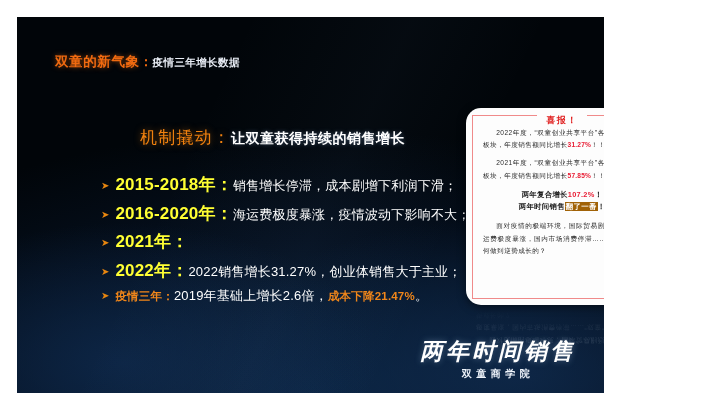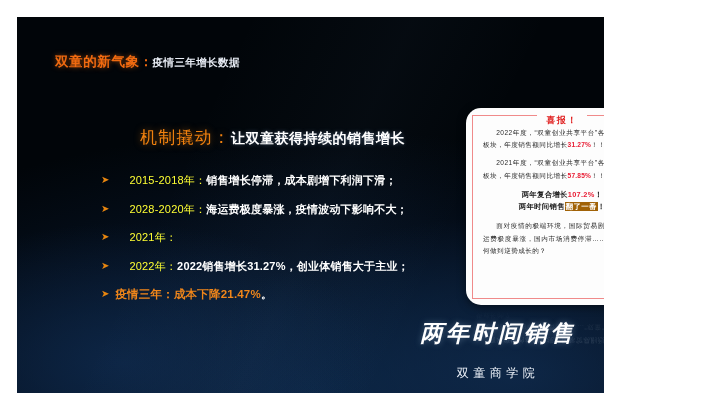--- a/index.html
+++ b/index.html
@@ -103,29 +103,28 @@
     white-space: nowrap;
   }
   .bullet-arrow {
     color: #e8860f;
     font-size: 10px;
     margin-right: 6px;
     line-height: 1;
     transform: translateY(-1px);
   }
   .b-yellow {
-    font-size: 11px;
-    font-weight: normal;
+    font-size: 17px;
+    font-weight: bold;
     color: #ffff33;
     letter-spacing: 0.2px;
-    margin-left: 14px;
   }
   .b-white {
-    font-size: 11px;
-    font-weight: bold;
+    font-size: 13px;
+    font-weight: normal;
     color: #ffffff;
     letter-spacing: 0.2px;
   }
   .b-orange {
     font-size: 11.5px;
     font-weight: bold;
     color: #f0861a;
     letter-spacing: 0.2px;
   }
 
@@ -245,23 +244,23 @@
   #logo-main {
     font-family: "Liberation Serif", "DejaVu Serif", serif;
     font-size: 23px;
     font-weight: bold;
     color: #ffffff;
     letter-spacing: 3px;
     font-style: italic;
     text-shadow: 0 0 6px rgba(190,220,255,0.35);
   }
   #logo-sub {
-    margin-top: 22px;
-    font-size: 12px;
-    font-weight: normal;
+    margin-top: 6px;
+    font-size: 10px;
+    font-weight: bold;
     color: #eef3fa;
     letter-spacing: 4.5px;
   }
 </style>
 </head>
 <body>
 
 <div id="slide">
 
   <div id="header">
@@ -275,38 +274,39 @@
   <div id="bullets">
 
     <div class="bullet-row">
       <span class="bullet-arrow">➤</span>
       <span class="b-yellow">2015-2018年：</span>
       <span class="b-white">销售增长停滞，成本剧增下利润下滑；</span>
     </div>
 
     <div class="bullet-row">
       <span class="bullet-arrow">➤</span>
-      <span class="b-yellow">2028-2020年：</span>
+      <span class="b-yellow">2016-2020年：</span>
       <span class="b-white">海运费极度暴涨，疫情波动下影响不大；</span>
     </div>
 
     <div class="bullet-row">
       <span class="bullet-arrow">➤</span>
       <span class="b-yellow">2021年：</span>
     </div>
 
     <div class="bullet-row">
       <span class="bullet-arrow">➤</span>
       <span class="b-yellow">2022年：</span>
       <span class="b-white">2022销售增长31.27%，创业体销售大于主业；</span>
     </div>
 
     <div class="bullet-row">
       <span class="bullet-arrow">➤</span>
       <span class="b-orange">疫情三年：</span>
+      <span class="b-white">2019年基础上增长2.6倍，</span>
       <span class="b-orange">成本下降21.47%</span>
       <span class="b-white">。</span>
     </div>
 
   </div>
 
   <div id="news-card">
     <div id="card-inner">
       <div id="card-title">
         <span>喜报！</span>

